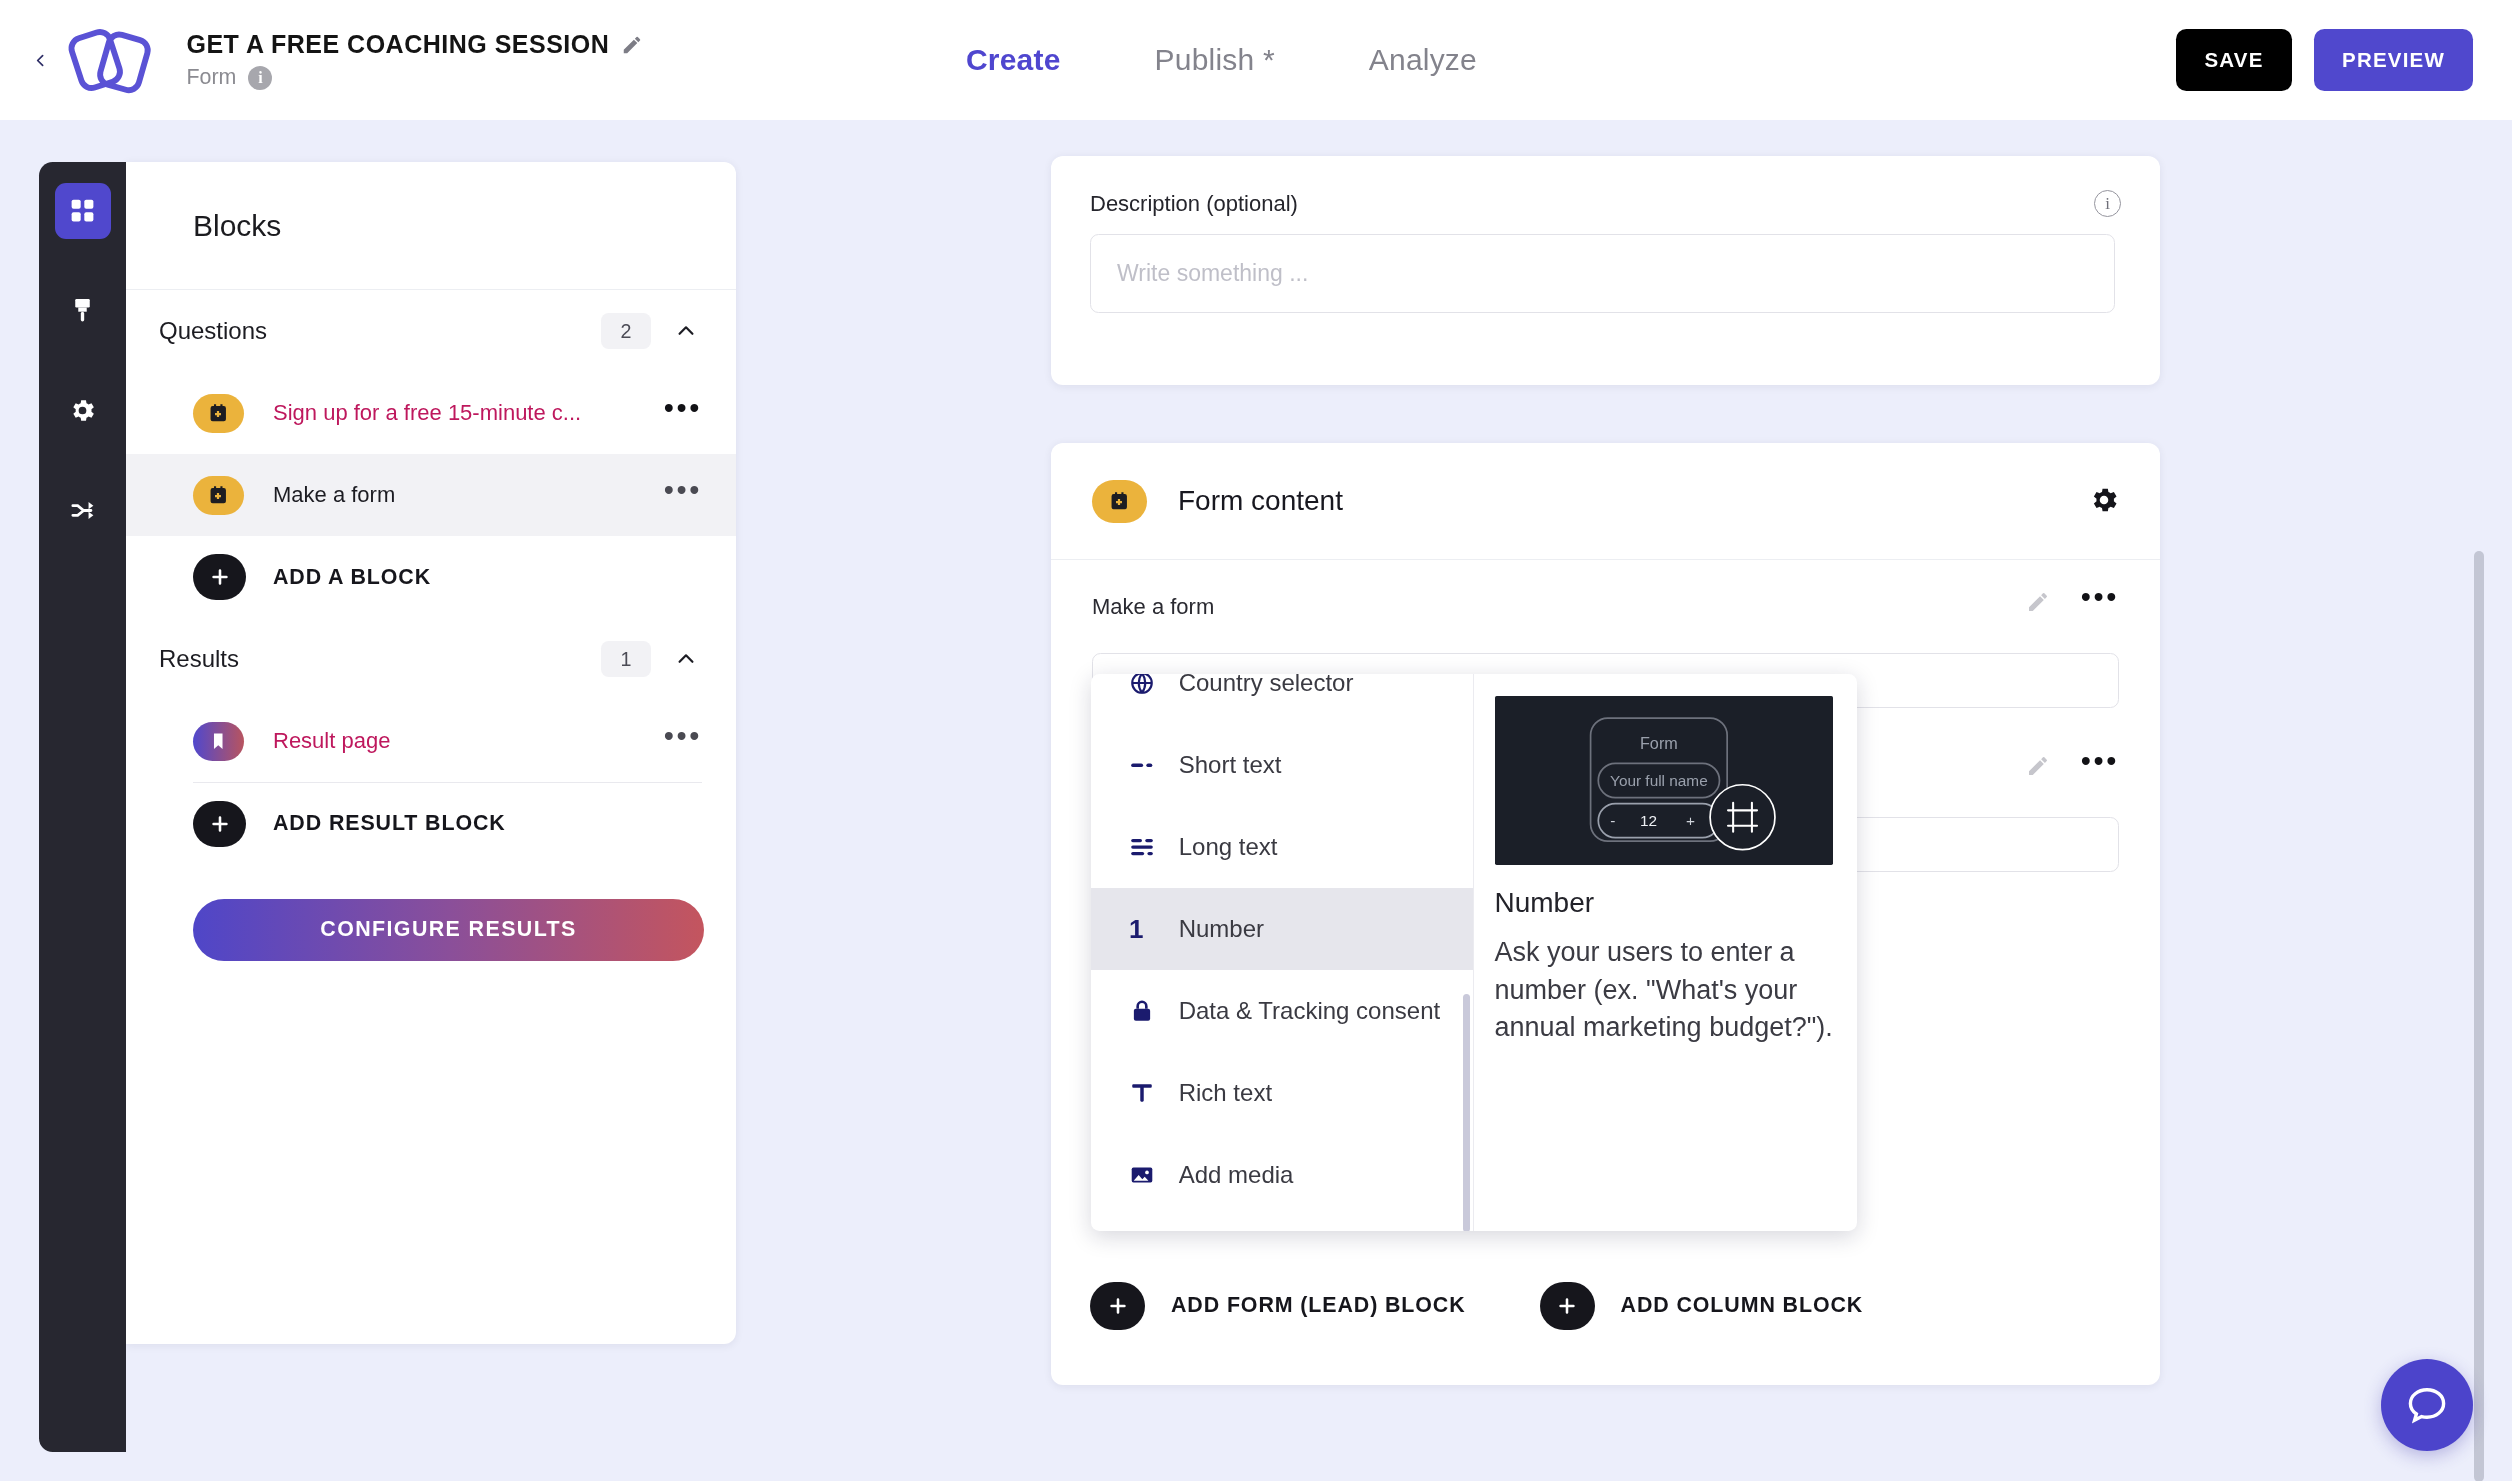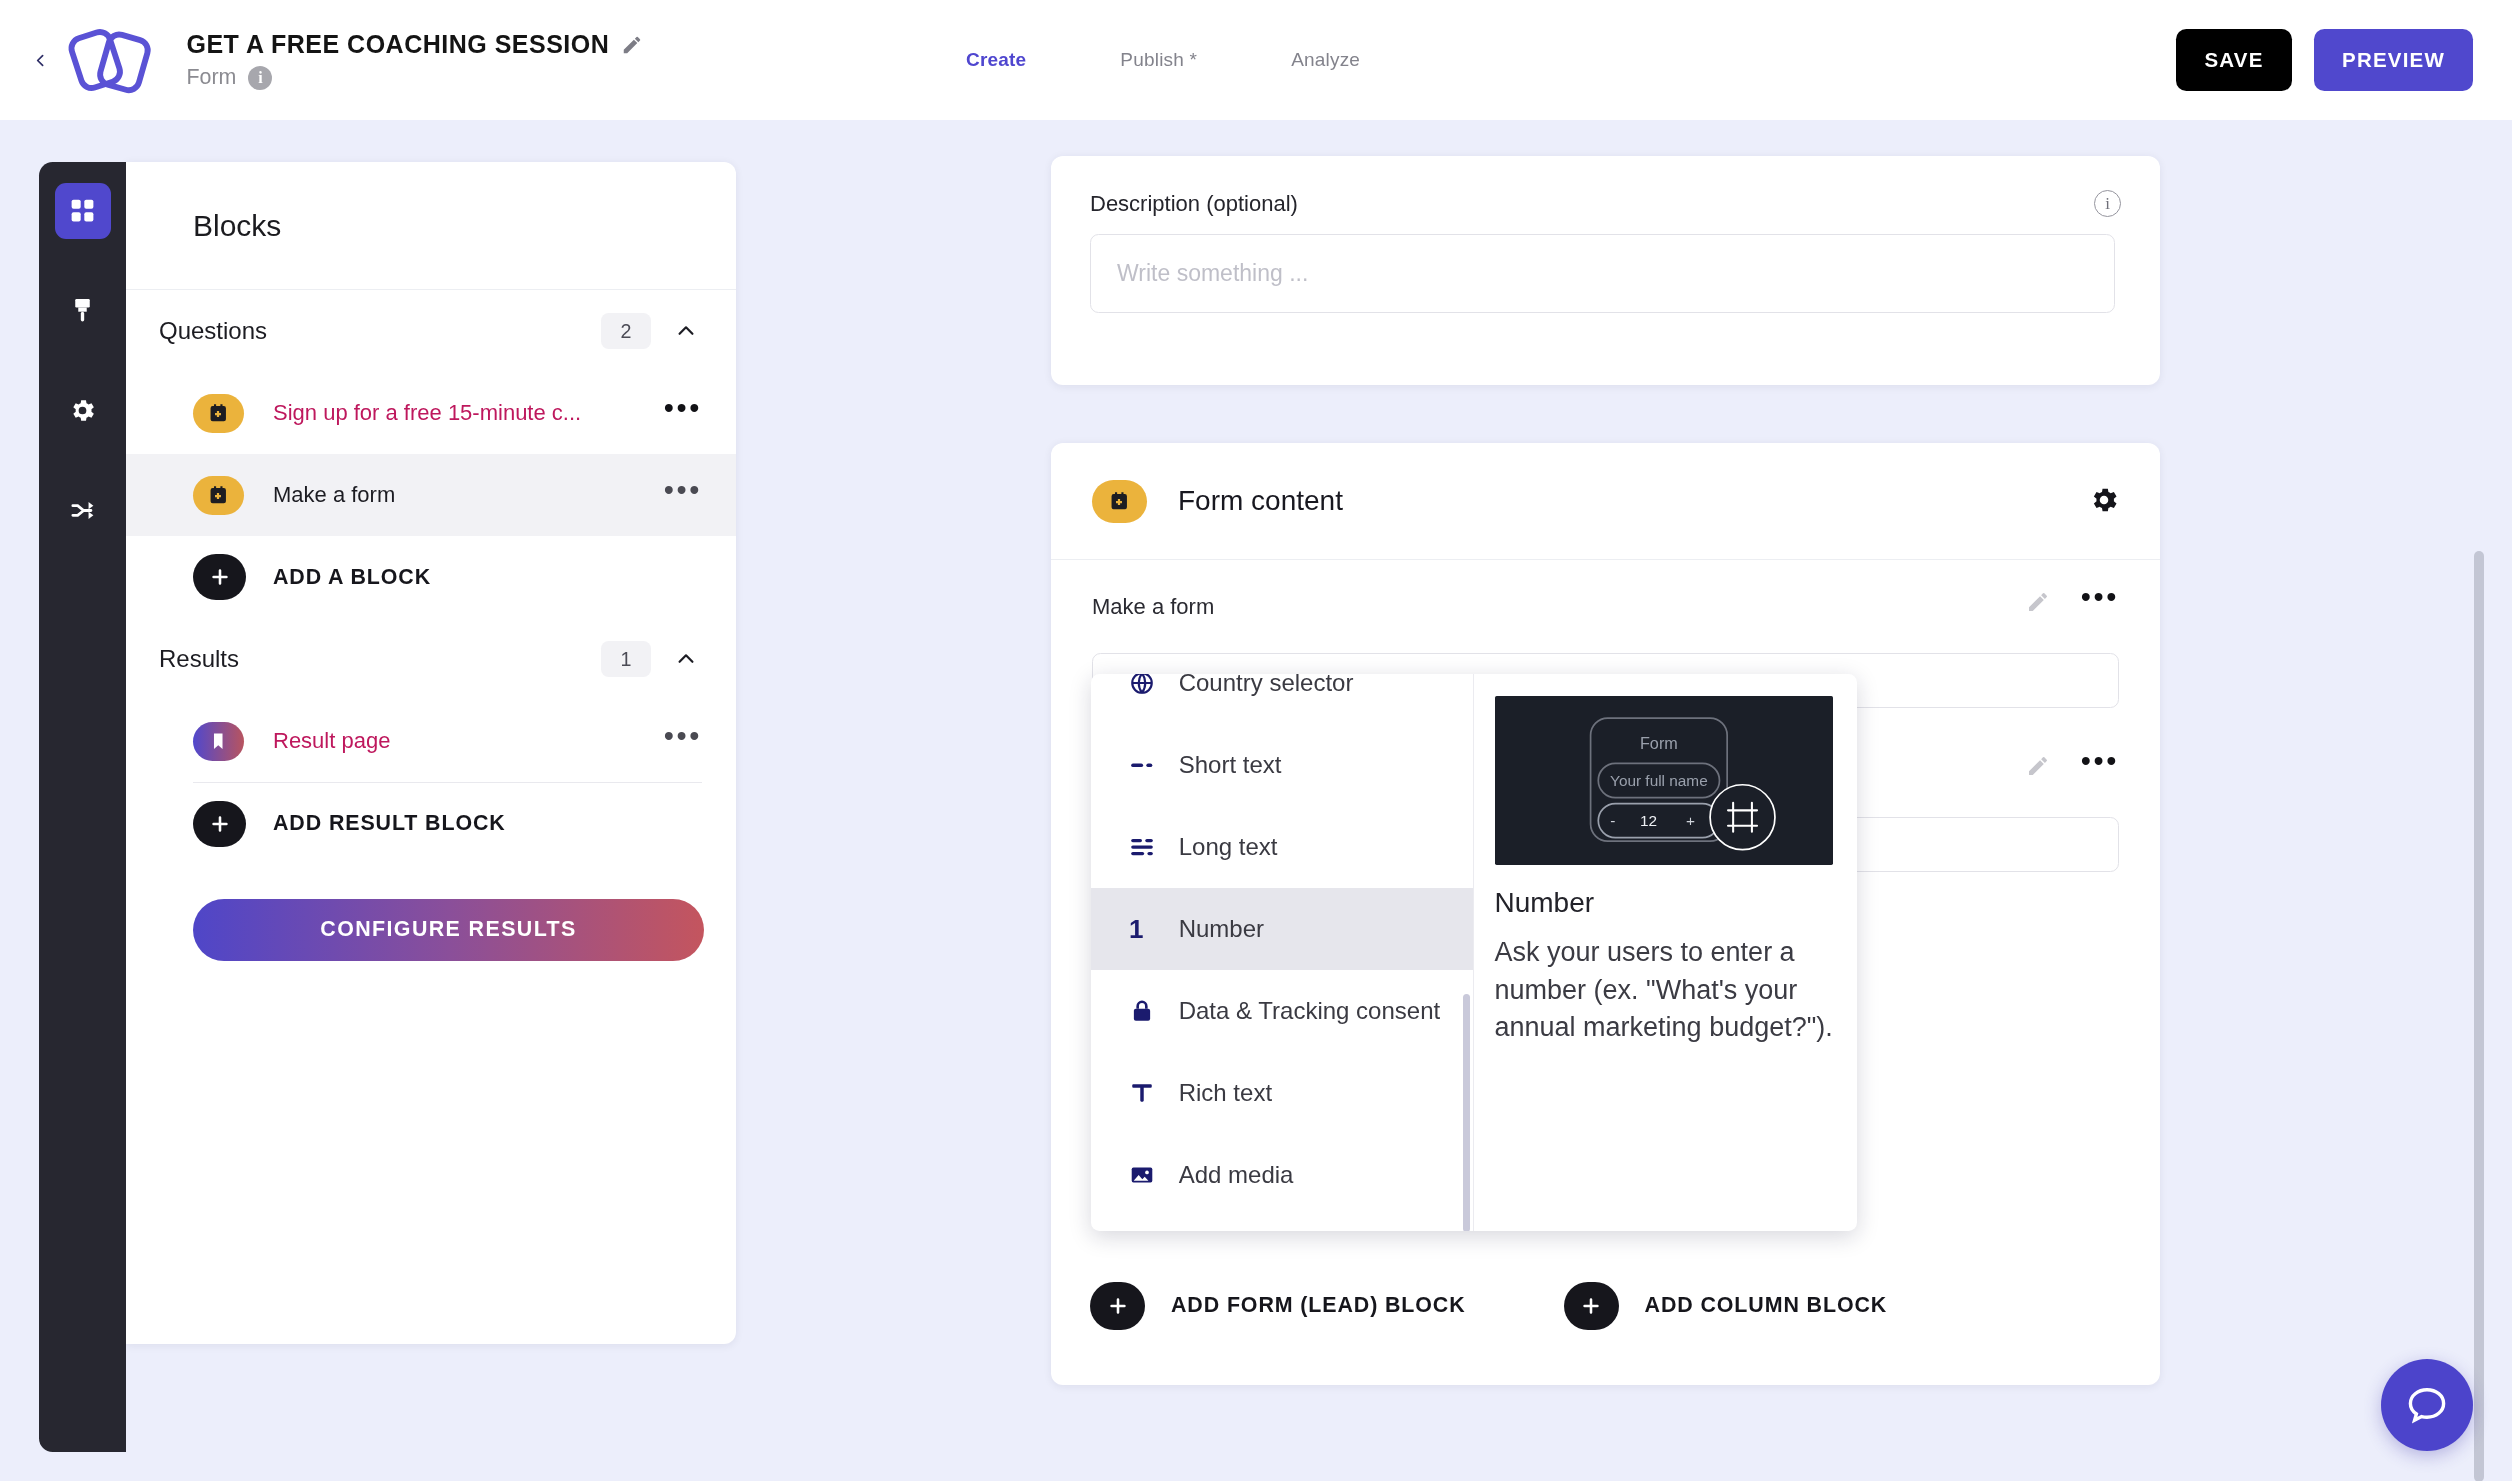--- a/index.html
+++ b/index.html
@@ -35,21 +35,21 @@
     width: 24px; height: 24px; border-radius: 50%; background: #a7a7ad;
     color: #fff; font-size: 16px; font-weight: bold; display: flex;
     align-items: center; justify-content: center; font-family: "Liberation Serif", serif;
   }
 
   .nav-tabs {
     position: absolute; left: 966px; top: 0; height: 120px;
     display: flex; align-items: center; gap: 94px;
   }
   .nav-tab {
-    font-size: 19px; color: #83838c; cursor: pointer; letter-spacing: 0.2px;
+    font-size: 30px; color: #83838c; cursor: pointer; letter-spacing: 0.2px;
   }
   .nav-tab.active { color: #4f46cf; font-weight: bold; }
 
   .topbar-actions {
     position: absolute; right: 39px; top: 0; height: 120px;
     display: flex; align-items: center; gap: 22px; padding-left: 44px;
   }
   .btn-save, .btn-preview {
     height: 62px; border-radius: 10.3px; display:flex; align-items:center;
     justify-content:center; color: #fff; font-size: 20.5px; font-weight: bold;
@@ -183,21 +183,21 @@
     position: absolute; right: 41px; top: 10.3px; display: flex; align-items: center; gap: 31px;
   }
   .field-tools .pencil-icon { width: 24px; height: 24px; }
   .field-input {
     position: absolute; left: 41px; top: 73px; width: 1027px; height: 55px;
     border: 0.9px solid #e2e2e8; border-radius: 8.5px; background: #fff;
   }
 
   .card-footer {
     position: absolute; left: 0; bottom: 0; width: 1109px; height: 159px;
-    display: flex; align-items: center; padding-left: 39px; gap: 98px;
+    display: flex; align-items: center; padding-left: 39px; gap: 74px;
   }
   .foot-btn { display: flex; align-items: center; cursor: pointer; }
   .foot-btn .plus-circle { width: 55px; height: 48px; border-radius: 24px; }
   .foot-label {
     margin-left: 26px; font-size: 21.4px; font-weight: bold; letter-spacing: 0.9px; color: #16161c;
   }
 
   
   .dropdown {
     position: absolute; left: 1091px; top: 674px; width: 766px; height: 557px;

